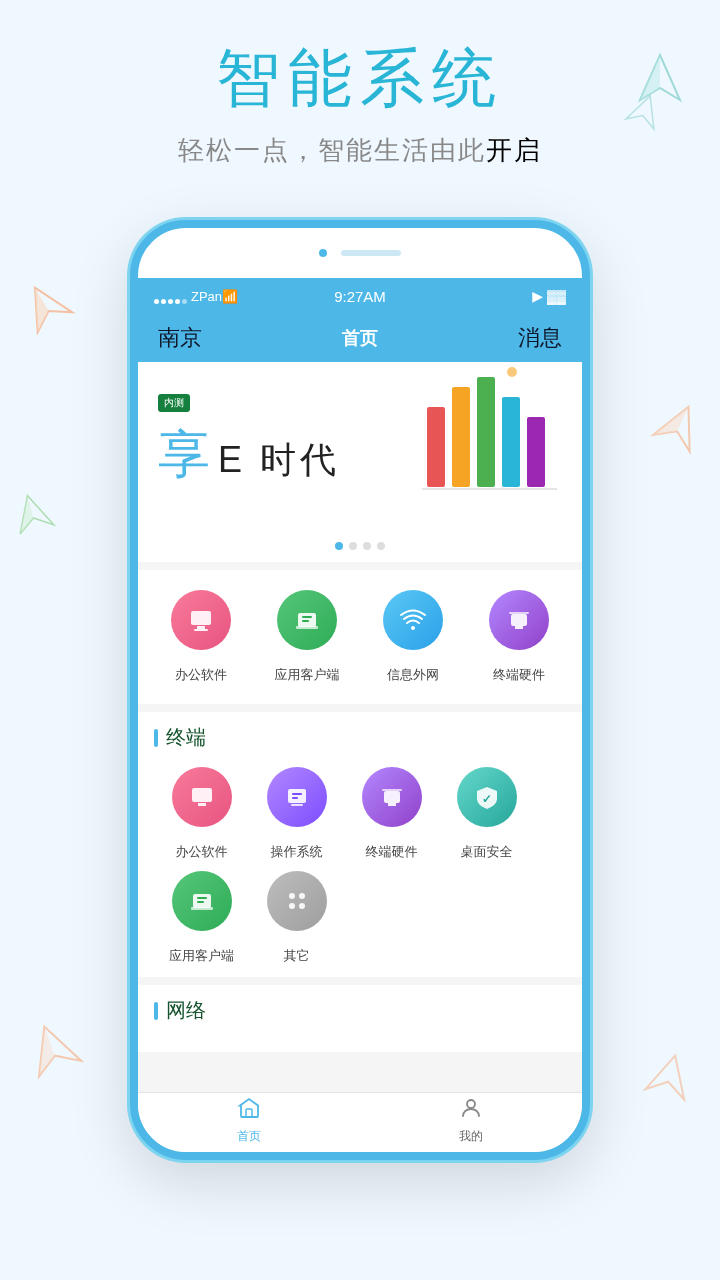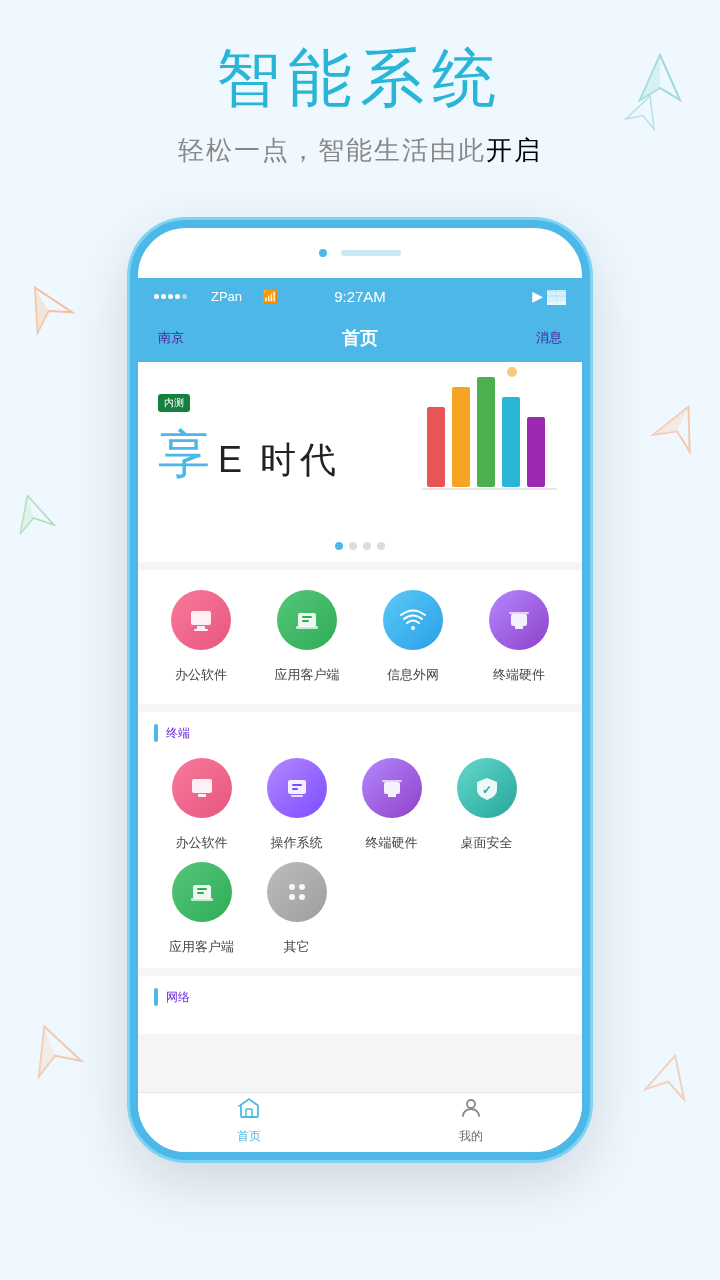--- a/index.html
+++ b/index.html
@@ -92,39 +92,39 @@
     
     .status-bar {
       background: #4db8e8;
       height: 36px;
       display: flex;
       align-items: center;
       padding: 0 16px;
       font-size: 14px;
       color: white;
     }
-    .status-left { flex: 1; display: flex; align-items: center; gap: 20px; }
+    .status-left { flex: 1; display: flex; align-items: flex-end; gap: 0; }
     .status-center { text-align: center; font-weight: 500; font-size: 15px; }
     .status-right { flex: 1; display: flex; align-items: center; justify-content: flex-end; gap: 4px; }
     .signal-dots { display: flex; gap: 2px; }
     .signal-dot { width: 5px; height: 5px; border-radius: 50%; background: white; }
     .signal-dot.dim { background: rgba(255,255,255,0.5); }
 
     
     .nav-bar {
       background: #4db8e8;
       height: 48px;
       display: flex;
       align-items: center;
       padding: 0 20px;
     }
     .nav-left, .nav-right {
       flex: 1;
-      color: #4c1d95;
-      font-size: 13px;
+      color: #0f172a;
+      font-size: 22px;
     }
     .nav-right { text-align: right; }
     .nav-center {
       flex: 2;
       text-align: center;
       color: white;
       font-size: 18px;
       font-weight: 600;
     }
 
@@ -217,22 +217,22 @@
       gap: 8px;
       margin-bottom: 16px;
     }
     .section-bar {
       width: 4px;
       height: 18px;
       border-radius: 2px;
       background: #4db8e8;
     }
     .section-title {
-      font-size: 12px;
-      color: #6d28d9;
+      font-size: 20px;
+      color: #14532d;
       font-weight: 500;
     }
     .section-grid {
       display: flex;
       flex-wrap: wrap;
       gap: 10px;
       padding: 0 5px;
     }
     .section-grid .icon-item {
       width: 85px;

